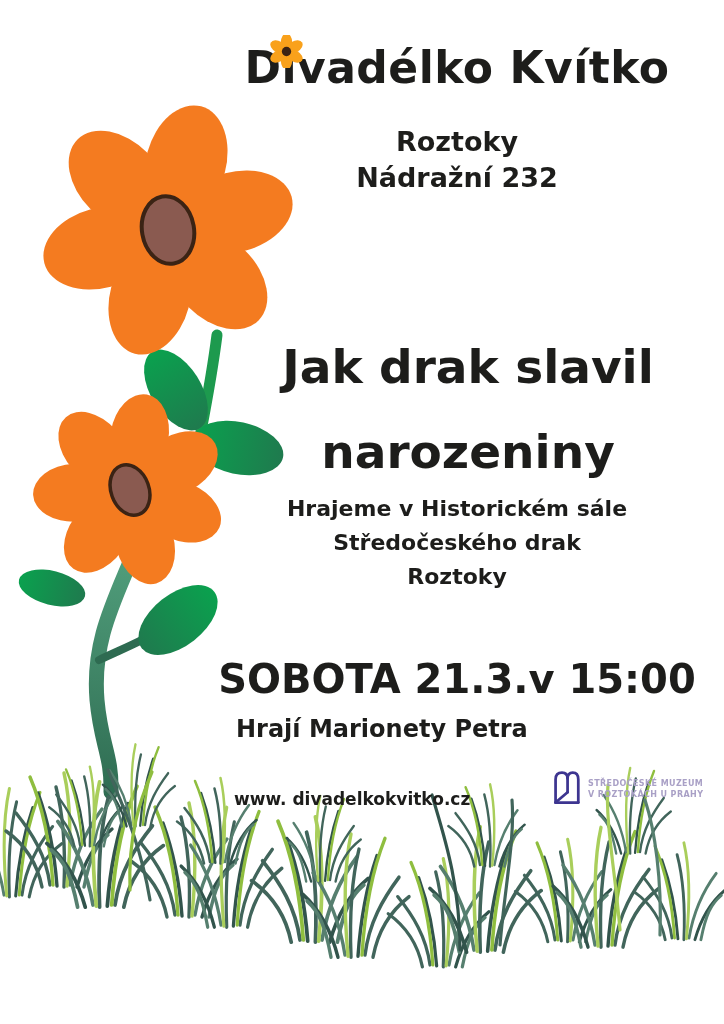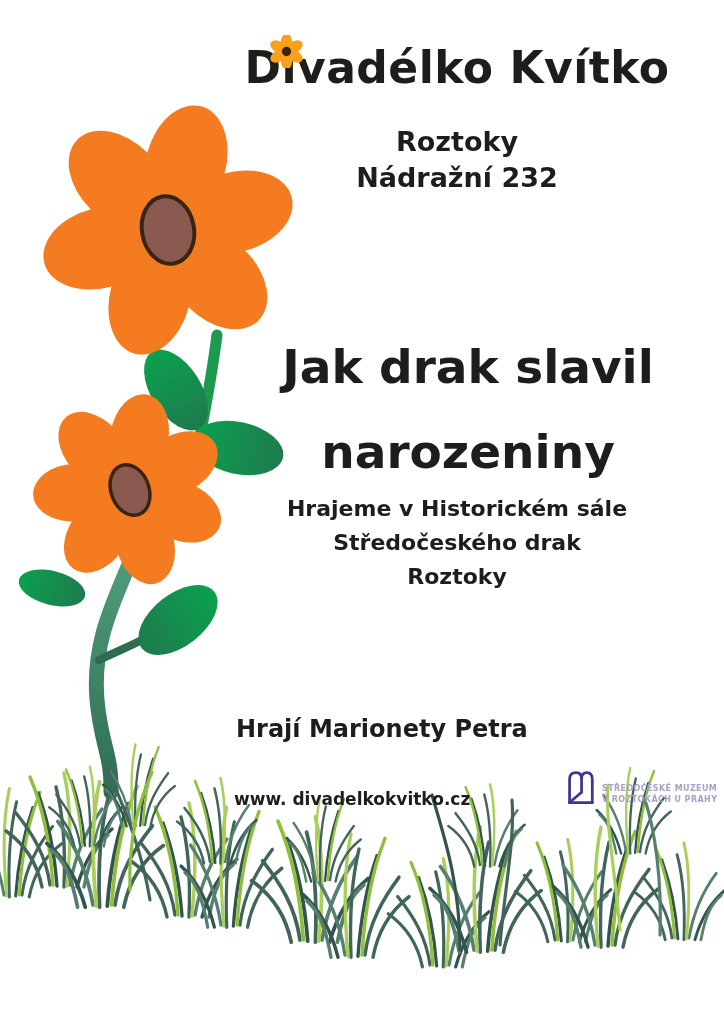--- a/index.html
+++ b/index.html
@@ -18,21 +18,21 @@
   #showtitle{top:314px;font-size:47px;line-height:1.8;}
   #showtitle span{display:block;}
   #venue{top:492px;font-size:22px;line-height:1.55;}
   #venue span{display:block;}
   #datetime{top:657px;font-size:40px;}
   #performers{top:716px;font-size:24px;text-align:left;padding-left:46px;box-sizing:border-box;}
   #sponsorblock{top:786px;font-size:17px;text-align:left;padding-left:44px;line-height:1.55;box-sizing:border-box;}
   .deco{position:absolute;left:0;top:0;pointer-events:none;}
   .dotflower{position:absolute;left:270px;top:35px;width:33px;height:33px;}
   .museum{
-    position:absolute;left:561px;top:766px;display:flex;align-items:center;
+    position:absolute;left:547px;top:766px;display:flex;align-items:flex-start;
   }
   .museum-text{
     margin-left:5px;margin-top:13px;font-size:8px;font-weight:bold;
     color:#a9a0c6;letter-spacing:0.4px;line-height:1.35;white-space:nowrap;
   }
   
   .gd{stroke:#41655b;}  .gd2{stroke:#32544c;}  .gd3{stroke:#567f6f;}
   .gl{stroke:#8fbe3f;}  .gl2{stroke:#a9ce5b;}
   #tuft path{fill:none;stroke-width:3.4;stroke-linecap:round;}
   .tallblade{fill:none;stroke-width:3.2;stroke-linecap:round;}
@@ -168,20 +168,21 @@
     <span>Jak drak slavil</span>
     <span>narozeniny</span>
   </h2>
 
   <div id="venue" class="txt">
     <span>Hrajeme v Historickém sále</span>
     <span>Středočeského drak</span>
     <span>Roztoky</span>
   </div>
 
+  <div id="datetime" class="txt">SOBOTA 21.3.v 15:00</div>
   <div id="performers" class="txt">Hrají Marionety Petra</div>
 
   <div id="sponsorblock" class="txt">
     <div>www. divadelkokvitko.cz</div>
   </div>
 
   <div class="museum">
     <svg width="36" height="44" viewBox="0 0 42 48">
       <g fill="none" stroke-width="3.2" stroke-linejoin="round" stroke-linecap="round" stroke="#3d3590">
         <path d="M10,41 L10,14 Q10,6 17.5,6 Q24,6 24,13 L24,29"></path>

